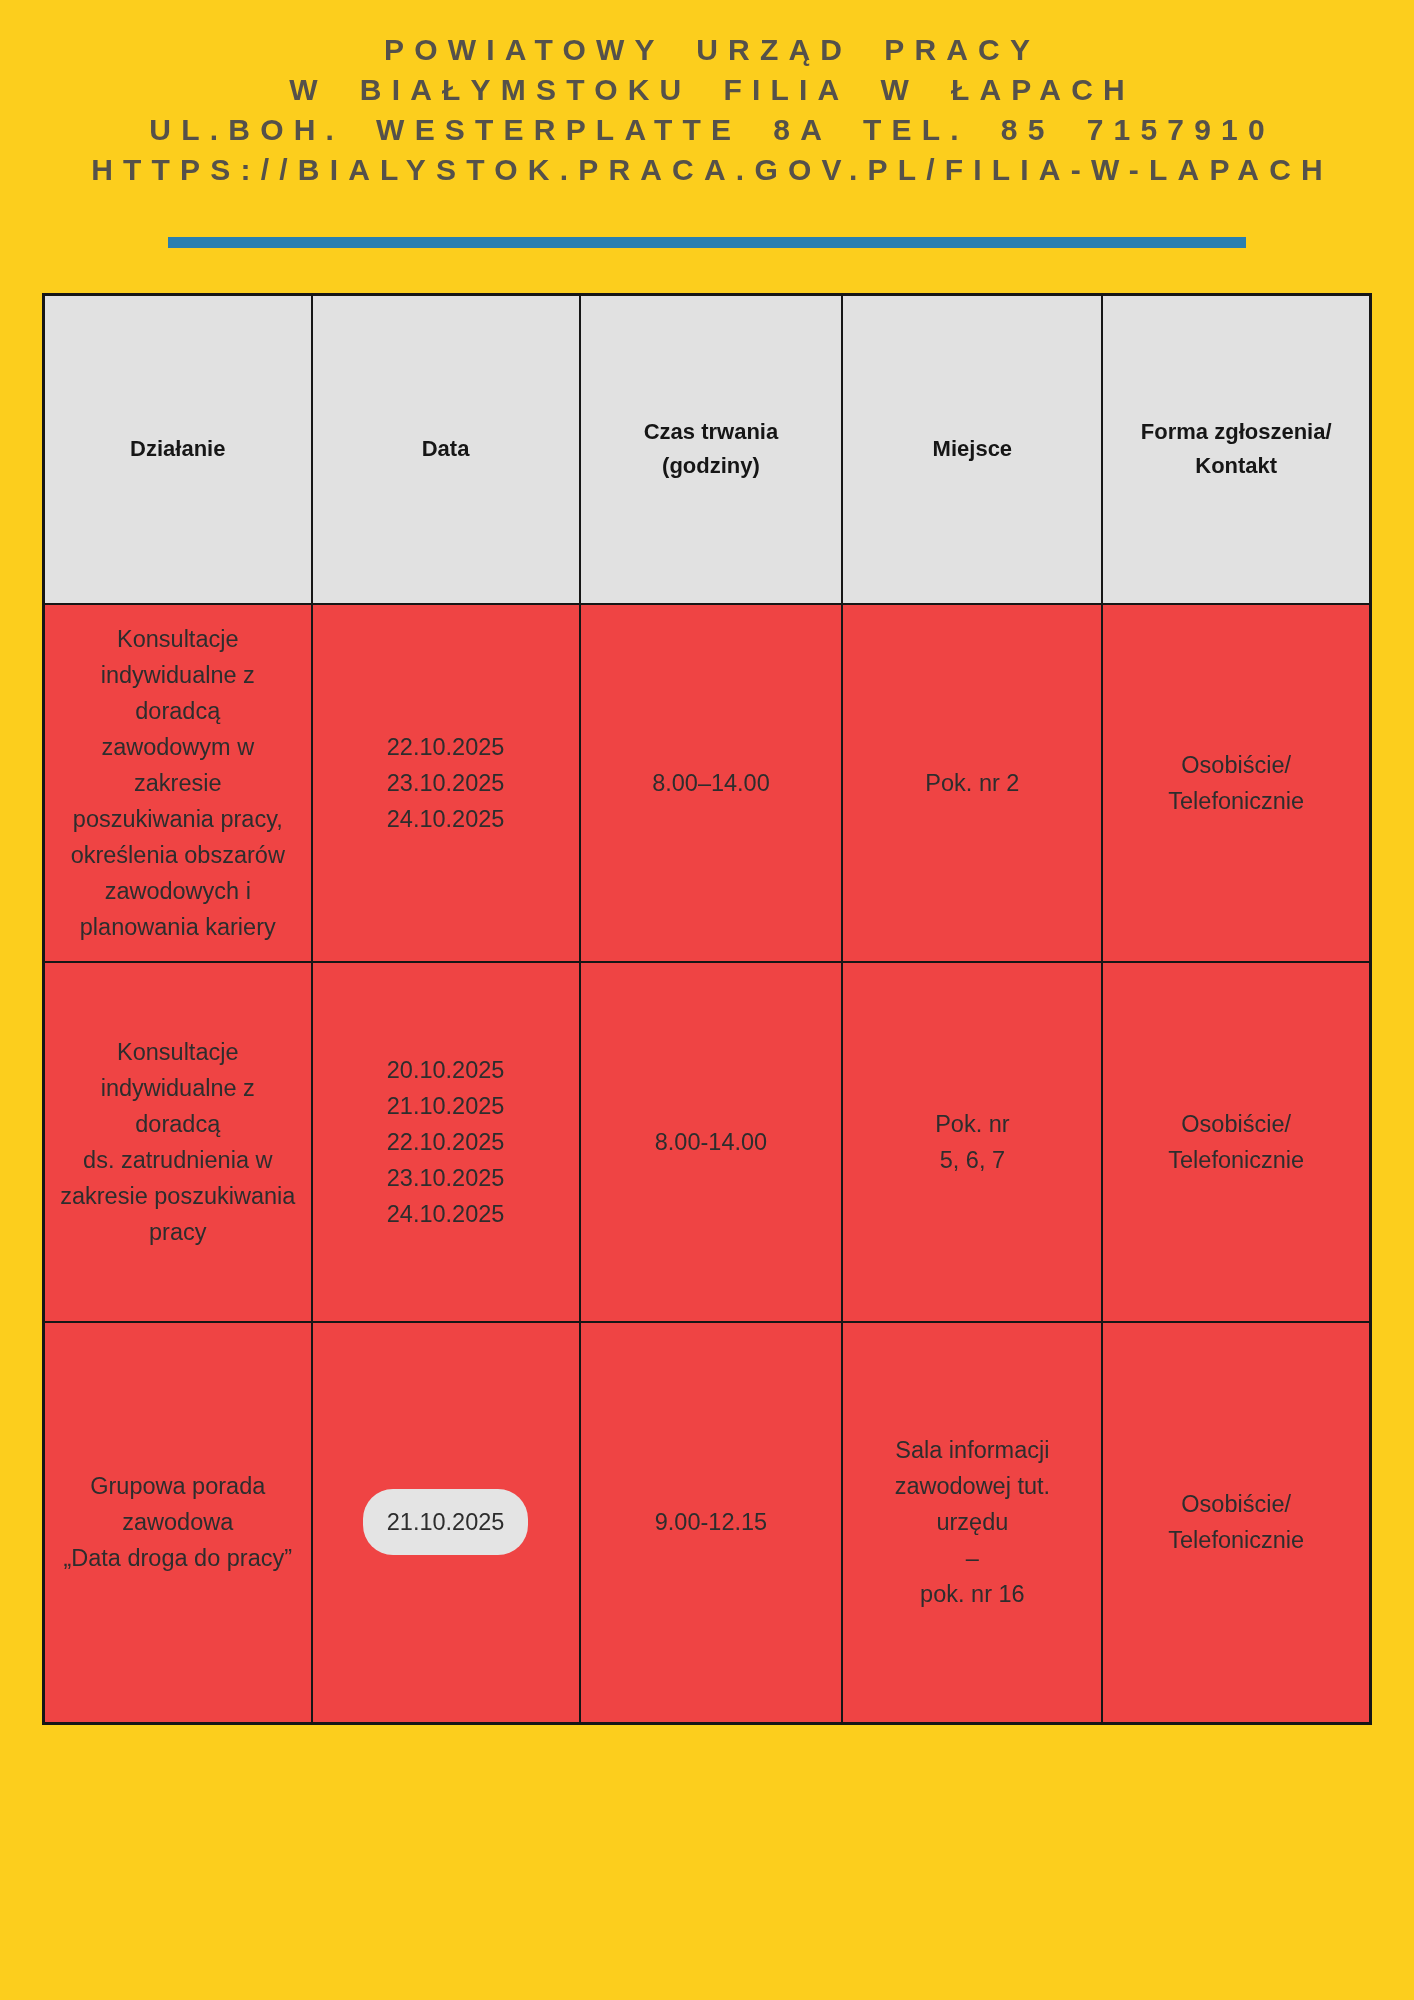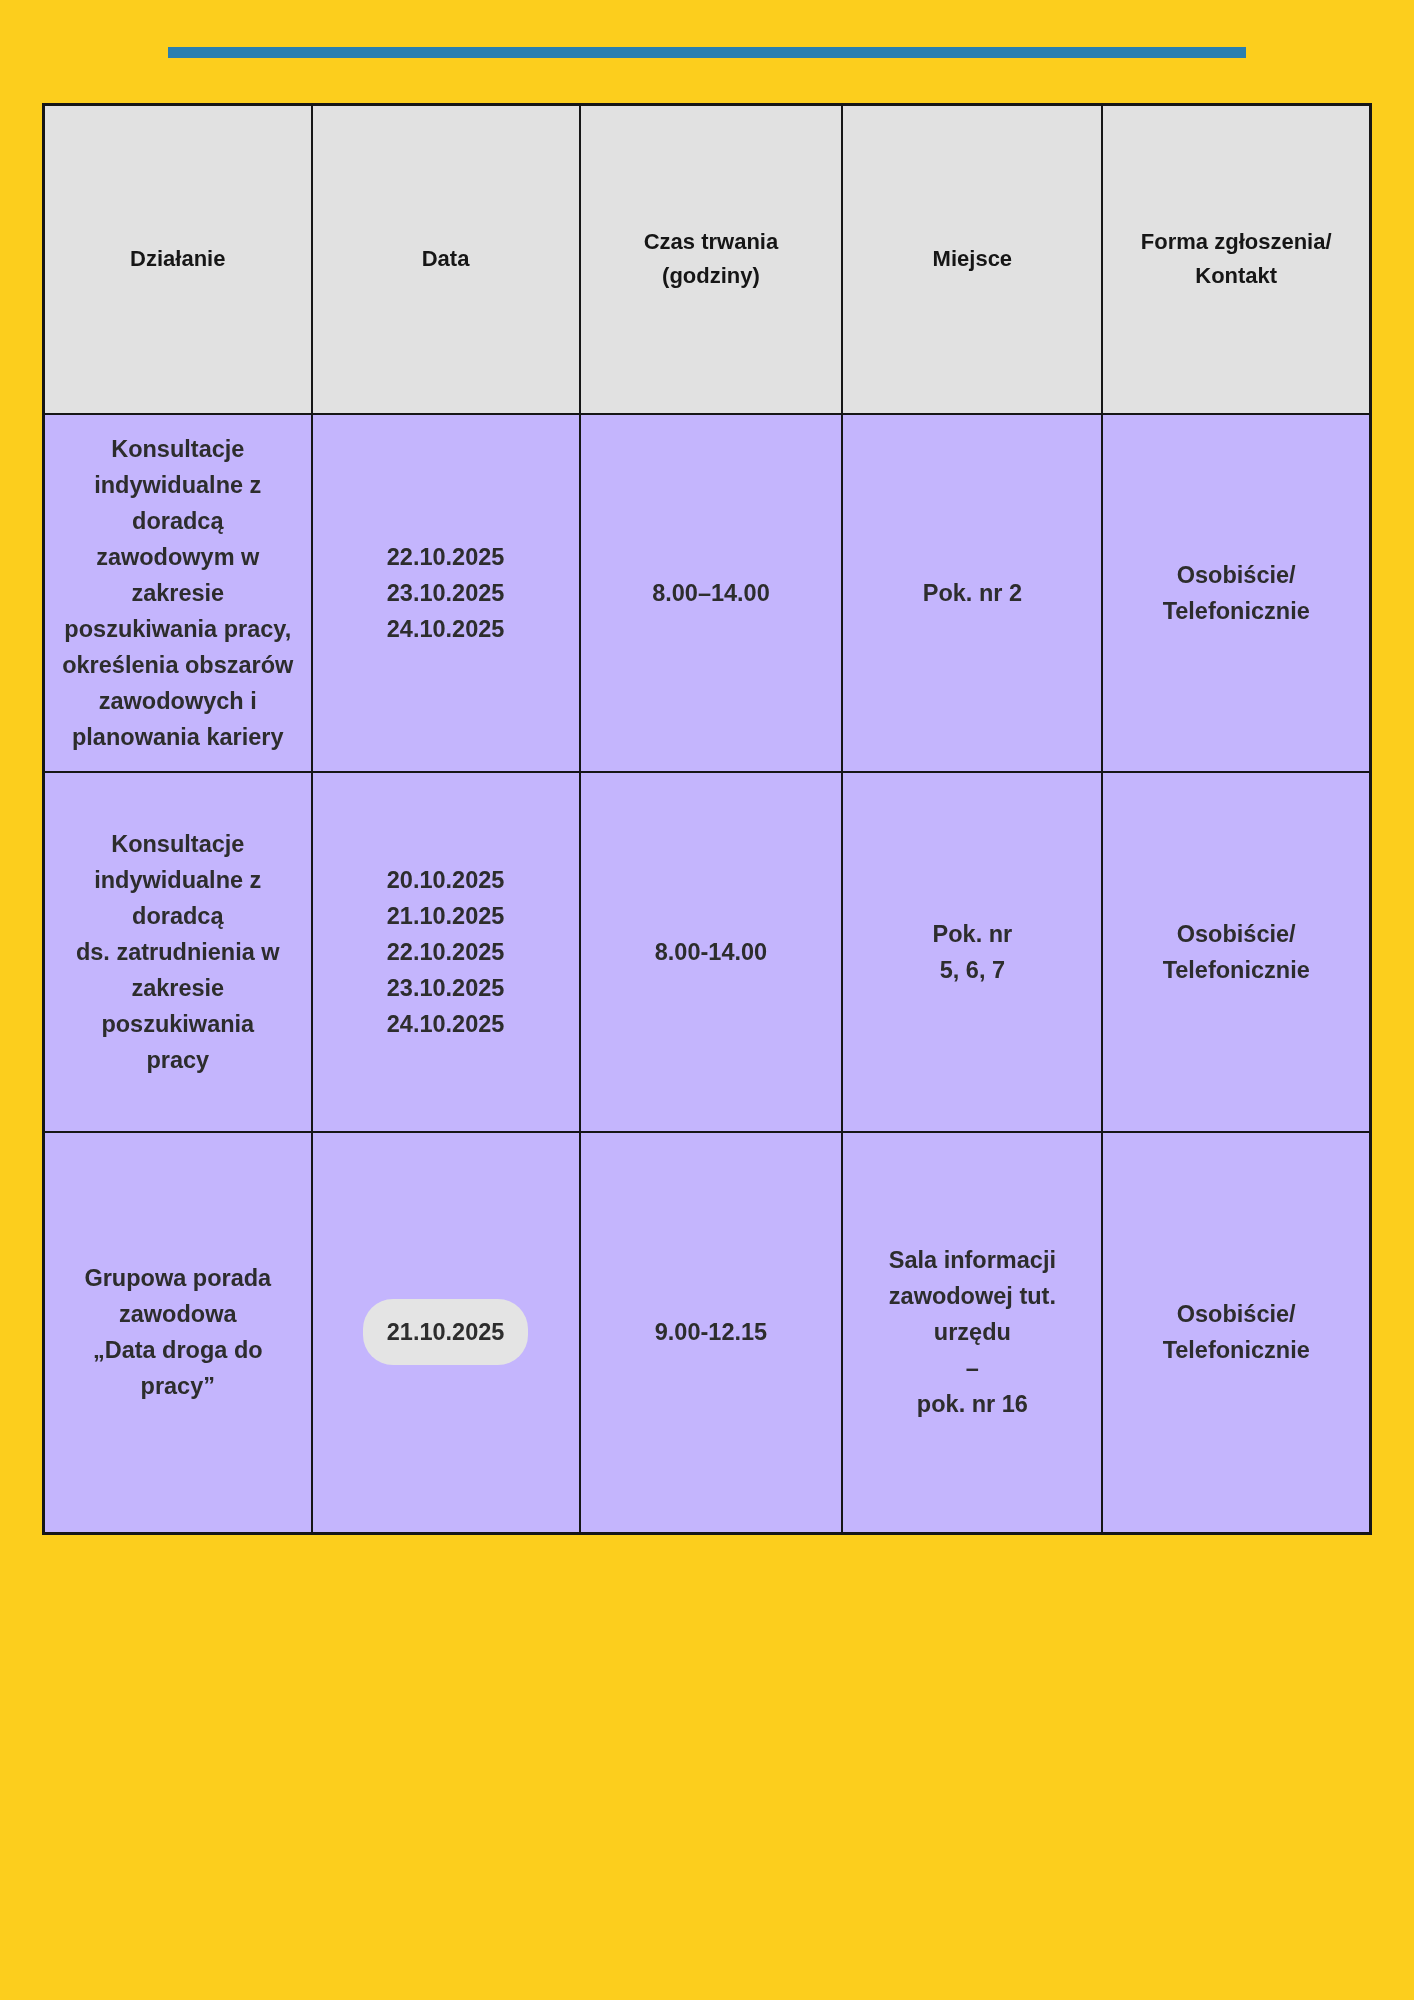--- a/index.html
+++ b/index.html
@@ -59,39 +59,45 @@
   table.schedule tbody tr:nth-child(2) { height: 360px; }
   table.schedule tbody tr:nth-child(3) { height: 402px; }
   table.schedule th {
     background: #E1E1E1;
     color: #161616;
     font-size: 22px;
     font-weight: 700;
     line-height: 34px;
   }
   table.schedule td {
-    background: #c4b5fd;
+    background: #ef4444;
     color: #2D2D2D;
     font-size: 23.5px;
-    font-weight: 700;
+    font-weight: 400;
     line-height: 36px;
   }
   .pill {
     display: inline-block;
     background: #E4E4E4;
     border-radius: 30px;
     padding: 16px 24px;
     line-height: 34px;
   }
 </style>
 </head>
 <body>
 
 <div class="page">
 
+  <header class="masthead">
+    <div class="m-line">POWIATOWY URZĄD PRACY</div>
+    <div class="m-line">W BIAŁYMSTOKU FILIA W ŁAPACH</div>
+    <div class="m-line">UL.BOH. WESTERPLATTE 8A TEL. 85 7157910</div>
+    <div class="m-line">HTTPS://BIALYSTOK.PRACA.GOV.PL/FILIA-W-LAPACH</div>
+  </header>
 
   <div class="divider"></div>
 
   <table class="schedule">
     <colgroup>
       <col style="width:20.2%">
       <col style="width:20.2%">
       <col style="width:19.8%">
       <col style="width:19.6%">
       <col style="width:20.2%">

